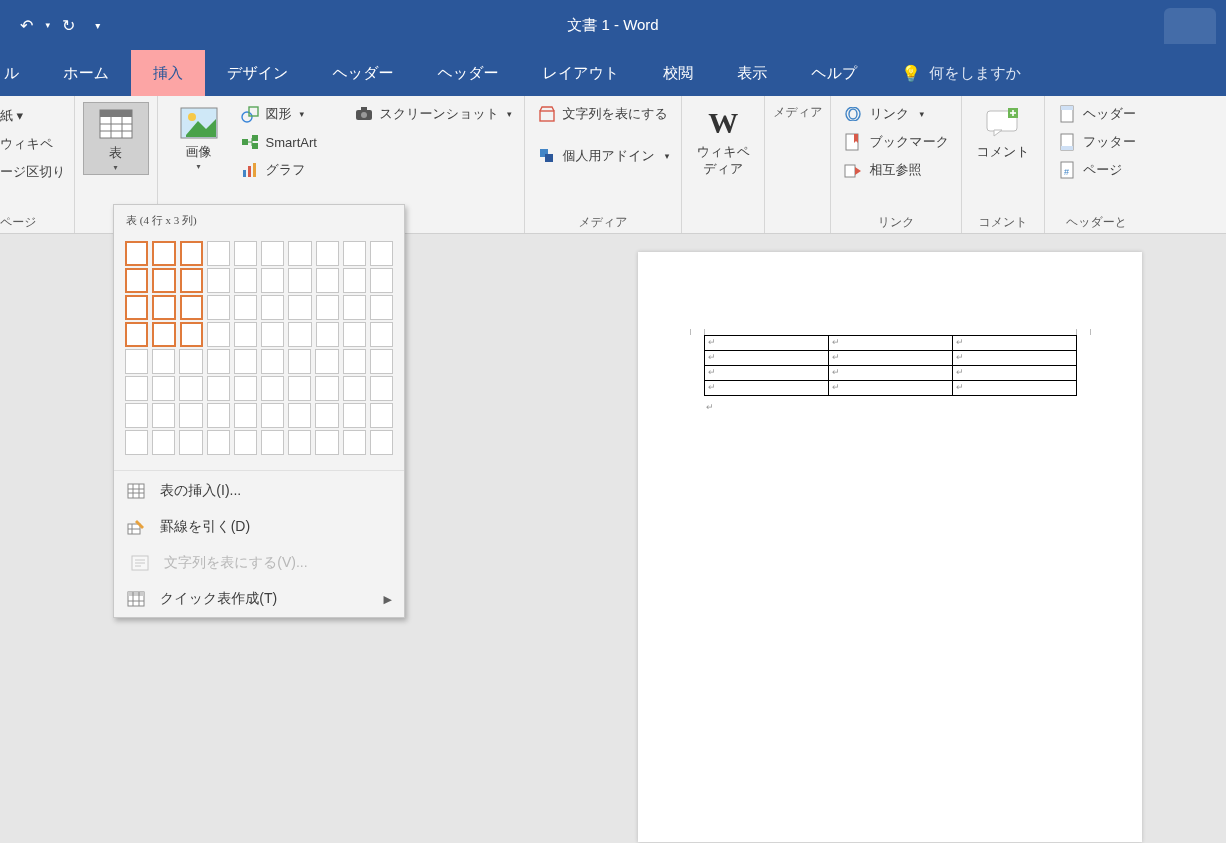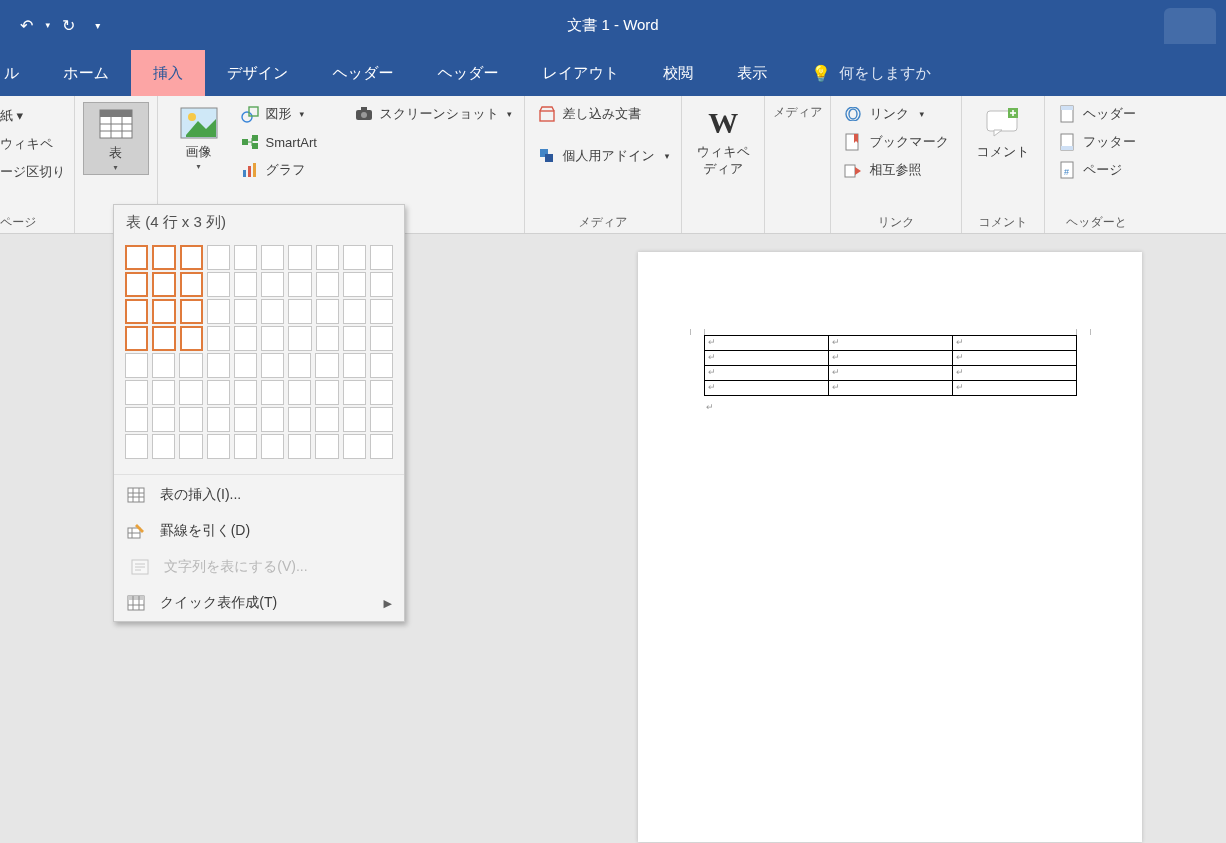--- a/index.html
+++ b/index.html
@@ -78,21 +78,21 @@
     
     .dropdown {
       position: absolute;
       left: 113px; top: 204px;
       width: 292px;
       background: #f3f3f3;
       border: 1px solid #c8c8c8;
       box-shadow: 2px 3px 5px rgba(0,0,0,0.25);
       z-index: 10;
     }
-    .dd-header { padding: 8px 12px; font-size: 15px; color: #505050; }
+    .dd-header { padding: 8px 12px; font-size: 11px; color: #505050; font-family: Liberation Serif, serif; }
     .grid-picker { padding: 4px 10px 12px 10px; }
     .grid-row { display: flex; gap: 2px; }
     .grid-cell {
       width: 25px; height: 25px;
       border: 1px solid #c6c6c6;
       background: white;
       margin: 1px;
     }
     .grid-cell.sel { border: 2px solid #e07b3c; }
     .dd-sep { height: 1px; background: #e0e0e0; margin: 2px 0; }
@@ -143,20 +143,21 @@
 <div class="tabs">
   <div class="tab partial-left">ル</div>
   <div class="tab">ホーム</div>
   <div class="tab active">挿入</div>
   <div class="tab">デザイン</div>
   <div class="tab">ヘッダー</div>
   <div class="tab">ヘッダー</div>
   <div class="tab">レイアウト</div>
   <div class="tab">校閲</div>
   <div class="tab">表示</div>
+  <div class="tab">ヘルプ</div>
   <div class="tab tell-me">
     <span class="bulb">💡</span>
     <span>何をしますか</span>
   </div>
 </div>
 
 <div class="ribbon">
 
   <div class="group" style="align-items:flex-start; padding-left:0;">
     <div class="pages-col">
@@ -251,21 +252,21 @@
   <div class="group">
     <div class="group-content">
       <div class="vstack">
         <div class="small-btn">
           <span class="small-icon">
             <svg width="18" height="18">
                 <rect x="2" y="6" width="14" height="10" fill="none" stroke="#d85b4a" stroke-width="1.4"></rect>
                 <path d="M2 6l2-4h10l2 4" fill="none" stroke="#d85b4a" stroke-width="1.4"></path>
               </svg>
           </span>
-          <span>差し込み文書</span>
+          <span>文字列を表にする</span>
         </div>
         <div style="height:10px"></div>
         <div class="small-btn">
           <span class="small-icon">
             <svg width="18" height="18">
                 <rect x="2" y="2" width="8" height="8" fill="#4285c6"></rect>
                 <rect x="7" y="7" width="8" height="8" fill="#2b579a"></rect>
               </svg>
           </span>
           <span>個人用アドイン</span>

